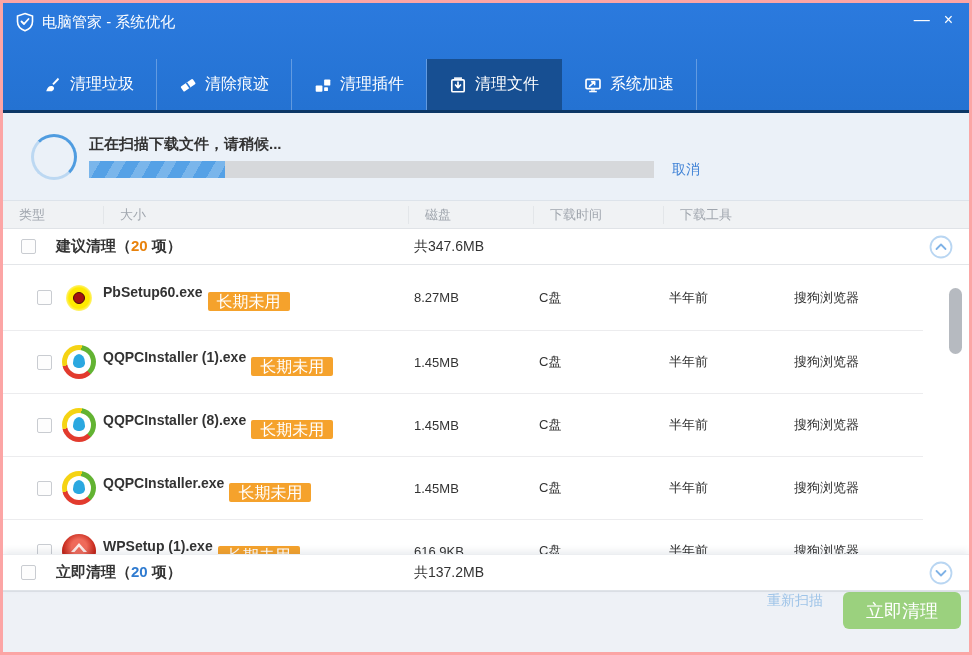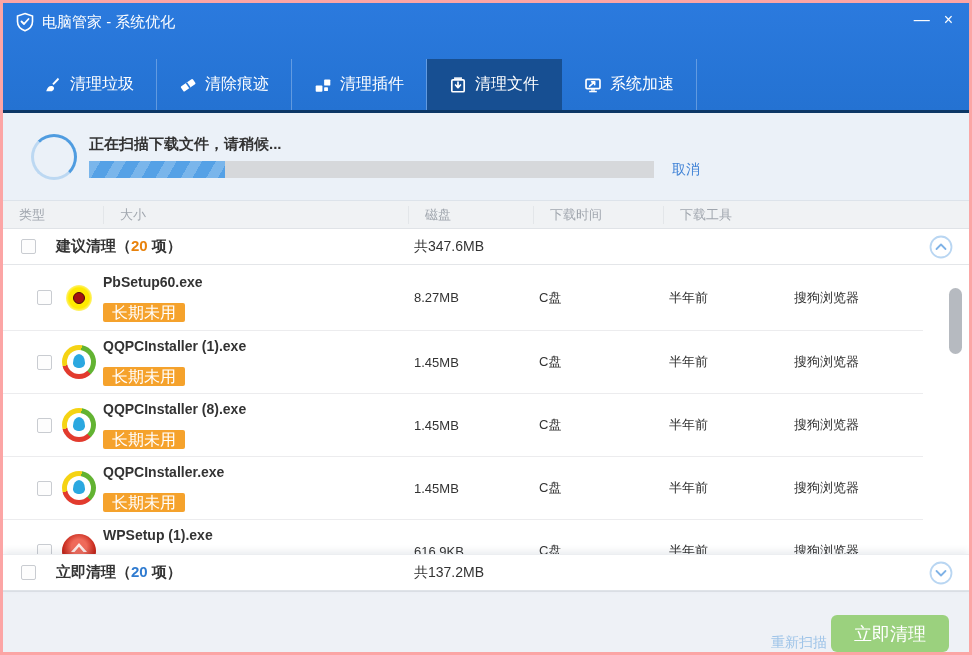--- a/index.html
+++ b/index.html
@@ -91,21 +91,21 @@
 
   
   .rows-viewport { flex:0 0 289px; overflow:hidden; position:relative; background:#fff; }
   .file-row {
     height:63px; display:grid; grid-template-columns:100px 305px 125px 130px 125px 1fr;
     align-items:center; border-bottom:1px solid #ececee;
     margin:0 46px 0 0;
   }
   .file-row:first-child { height:66px; }
   .row-c1 { display:flex; align-items:center; padding-left:34px; gap:10px; }
-  .name-block { padding-left:0; display:flex; flex-direction:column; gap:5px; align-items:flex-start; }
+  .name-block { padding-left:0; display:flex; flex-direction:row; gap:5px; align-items:flex-start; }
   .file-name { font-size:14px; font-weight:bold; color:#333; }
   .badge {
     background:#f5a22c; color:#fff; font-size:16px;
     padding:2px 9px; border-radius:2px; line-height:15px;margin-top:8px;
   }
   .cell { font-size:13px; color:#333; padding-left:6px; }
 
   
   .ficon { width:34px; height:34px; position:relative; flex:0 0 auto; }
   .icon-qq { border-radius:50%; background:conic-gradient(from 10deg,#62b332 0 125deg,#e23b2e 125deg 245deg,#f5d313 245deg 360deg); }
@@ -119,22 +119,22 @@
 
   
   .scroll-thumb {
     position:absolute; right:7px; top:23px; width:13px; height:66px;
     background:#b6bac0; border-radius:7px; cursor:pointer;
   }
 
   
   .footer {
     flex:1 1 auto; background:#eef1f6; border-top:1px solid #dde1e7;
-    display:flex; align-items:flex-end; justify-content:flex-end; gap:4px;
-    padding-right:20px;
+    display:flex; align-items:flex-start; justify-content:flex-end; gap:20px;
+    padding-right:8px;
   }
   .rescan-link { font-size:14px; color:#9fc4e8; cursor:pointer; }
   .clean-btn {
     width:118px; height:37px; background:#9bd17e; color:#fff;
     font-size:18px; border:none; border-radius:6px; cursor:pointer;
     font-family:inherit;
   }
 </style>
 </head>
 <body>

